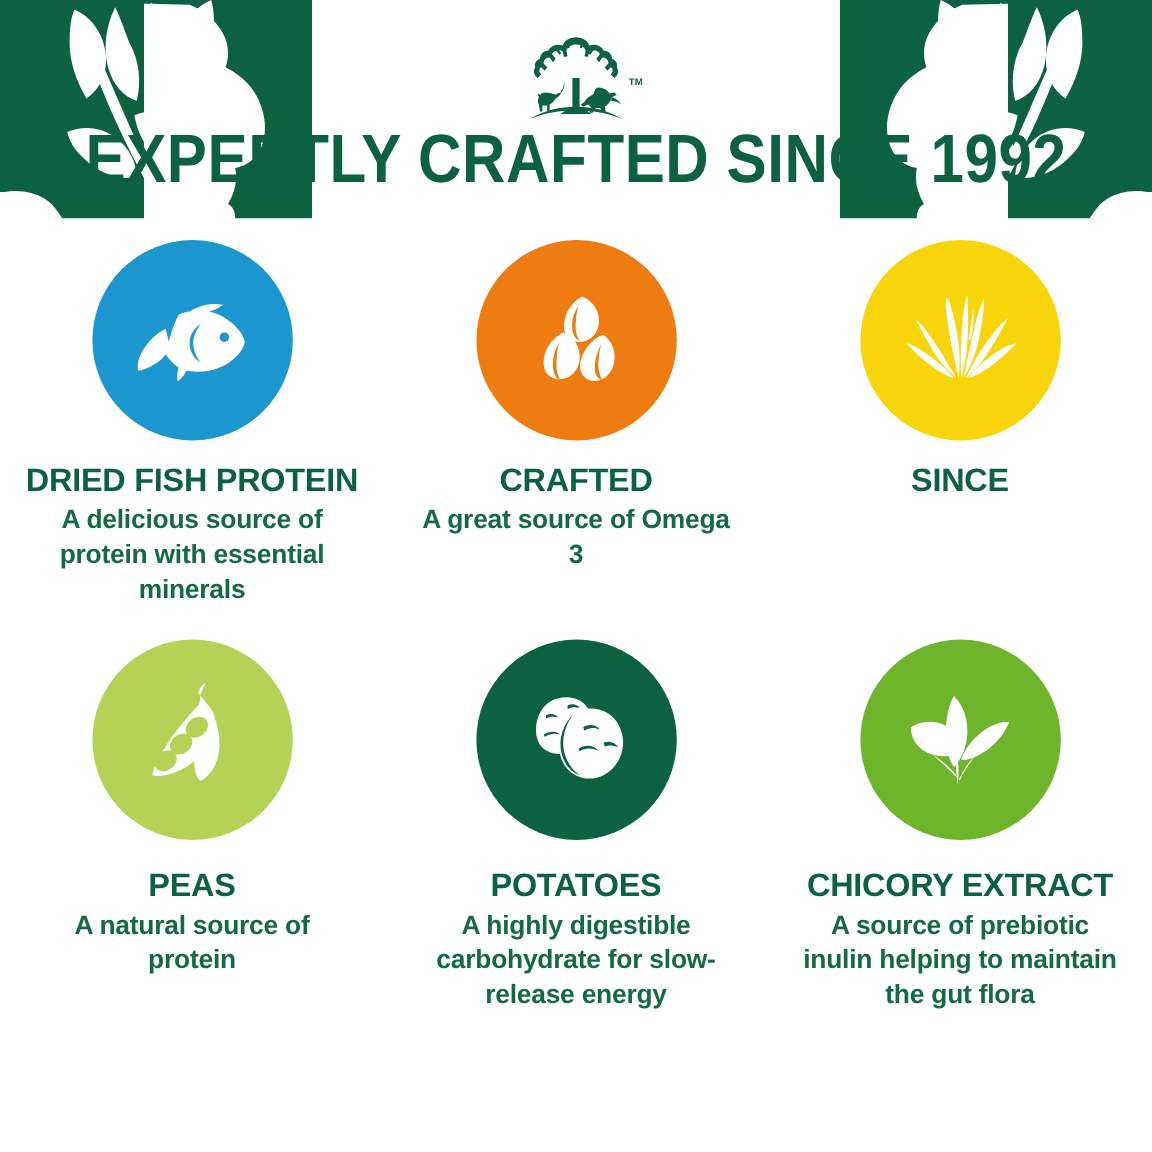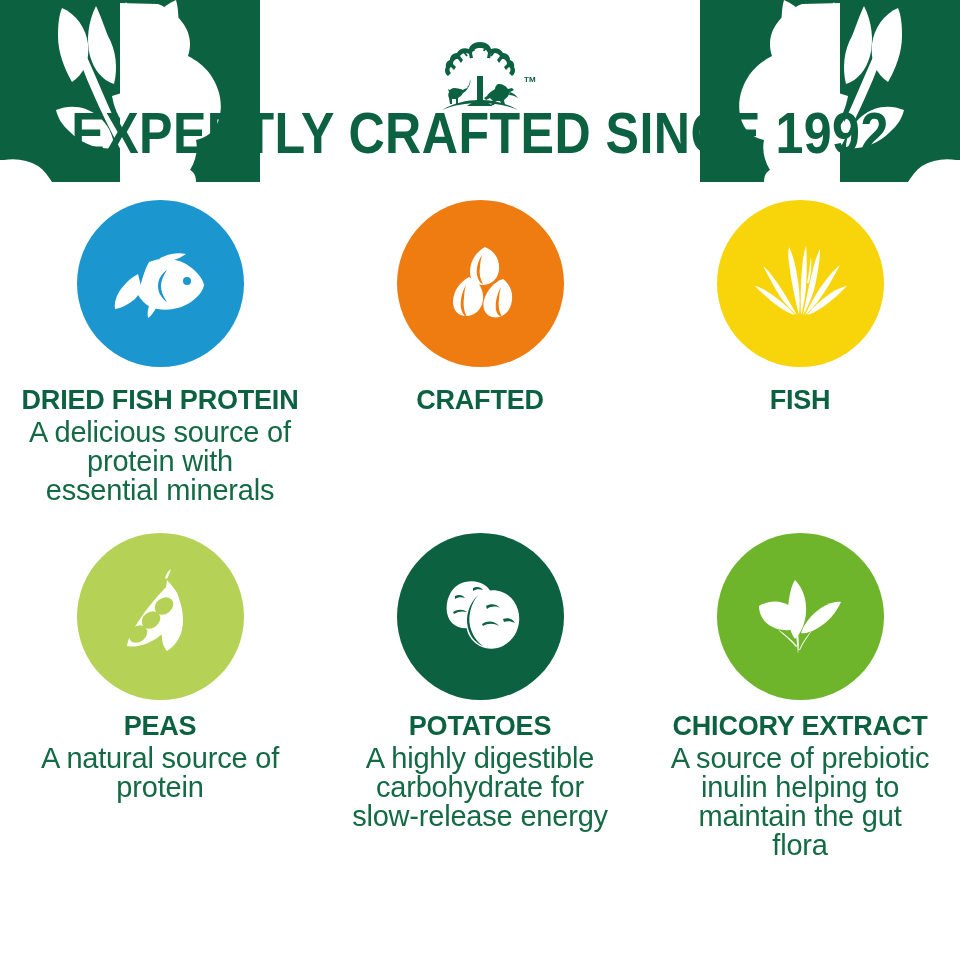--- a/index.html
+++ b/index.html
@@ -30,21 +30,21 @@
     top: 0;
     width: 260px;
     height: 182px;
   }
   .corner-foliage.left  { left: 0; }
   .corner-foliage.right { right: 0; }
 
   .logo-wrap {
     position: absolute;
     left: 50%;
-    top: 32px;
+    top: 21px;
     transform: translateX(-50%);
     width: 120px;
     height: 86px;
   }
 
   .headline {
     position: absolute;
     left: 0;
     right: 0;
     top: 104px;
@@ -90,29 +90,29 @@
     margin-top: 17px;
     font-size: 27px;
     font-weight: 700;
     line-height: 32px;
     color: #0C6140;
     text-align: center;
     letter-spacing: -0.2px;
   }
   .cell-desc {
     margin-top: 2px;
-    font-size: 29px;
-    font-weight: 400;
+    font-size: 22px;
+    font-weight: 700;
     line-height: 29px;
     color: #136A44;
     text-align: center;
     letter-spacing: -0.2px;
     max-width: 265px;
   }
-  .row2 .cell-title { margin-top: 10px; }
+  .row2 .cell-title { margin-top: 22px; }
 </style>
 </head>
 <body>
 
 <div id="infographic">
 
   <div class="header">
 
     <div class="corner-foliage left">
       <svg viewBox="0 0 260 182" width="260" height="182" aria-hidden="true">
@@ -241,39 +241,40 @@
                      C62,61 69,53 78,50 Z"></path>
           </g>
           <g fill="#EE7C11">
             <path d="M57,26 C53,32 51,39 52,46 C53,51 55,54 58,55 C55,50 54,44 55,38 C55,34 56,30 57,26 Z"></path>
             <path d="M41,56 C37,63 35,71 36,79 C37,84 39,87 42,88 C39,83 38,76 39,69 C39,64 40,60 41,56 Z"></path>
             <path d="M76,58 C72,65 70,73 71,81 C72,85 74,87 77,88 C74,83 73,76 74,70 C74,66 75,62 76,58 Z"></path>
           </g>
         </svg>
       </div>
       <div class="cell-title">CRAFTED</div>
+      <div class="cell-desc">A great source of Omega 3</div>
     </div>
 
     <div class="cell">
       <div class="icon-circle" style="background:#F8D50A">
         <svg viewBox="0 0 110 110" width="110" height="110" aria-hidden="true">
           <g fill="#FFFFFF">
             <path d="M54,86 C50,70 46,52 44,34 C43,27 43,22 44,18 C48,26 51,38 53,52 C55,64 55,76 54,86 Z"></path>
             <path d="M58,86 C61,70 65,52 69,36 C71,29 73,24 75,20 C75,30 73,43 70,57 C67,69 62,80 58,86 Z"></path>
             <path d="M52,86 C45,74 38,62 31,52 C26,45 22,40 18,37 C23,46 29,58 36,69 C42,77 48,83 52,86 Z"></path>
             <path d="M60,86 C66,73 73,61 81,51 C86,44 91,39 95,36 C90,45 84,57 76,68 C70,77 64,83 60,86 Z"></path>
             <path d="M50,86 C43,78 35,71 26,65 C20,61 15,58 10,57 C16,63 24,71 34,78 C40,82 46,85 50,86 Z"></path>
             <path d="M62,86 C69,77 77,70 86,64 C92,60 97,58 102,57 C96,63 88,71 78,78 C72,82 66,85 62,86 Z"></path>
             <path d="M56,86 C55,66 56,47 58,30 C59,24 60,20 61,17 C62,27 62,42 61,58 C60,70 58,80 56,86 Z"></path>
             <path d="M49,54 C47,45 46,36 47,28 C48,35 49,45 51,54 Z"></path>
             <path d="M64,54 C66,45 67,36 66,28 C65,35 64,45 62,54 Z"></path>
           </g>
         </svg>
       </div>
-      <div class="cell-title">FISH</div>
+      <div class="cell-title">SINCE</div>
     </div>
   </div>
 
   <div class="grid row2" style="padding-top:28px">
 
     <div class="cell">
       <div class="icon-circle" style="background:#B5D156">
         <svg viewBox="0 0 110 110" width="110" height="110" aria-hidden="true">
           <g fill="#FFFFFF">
 

